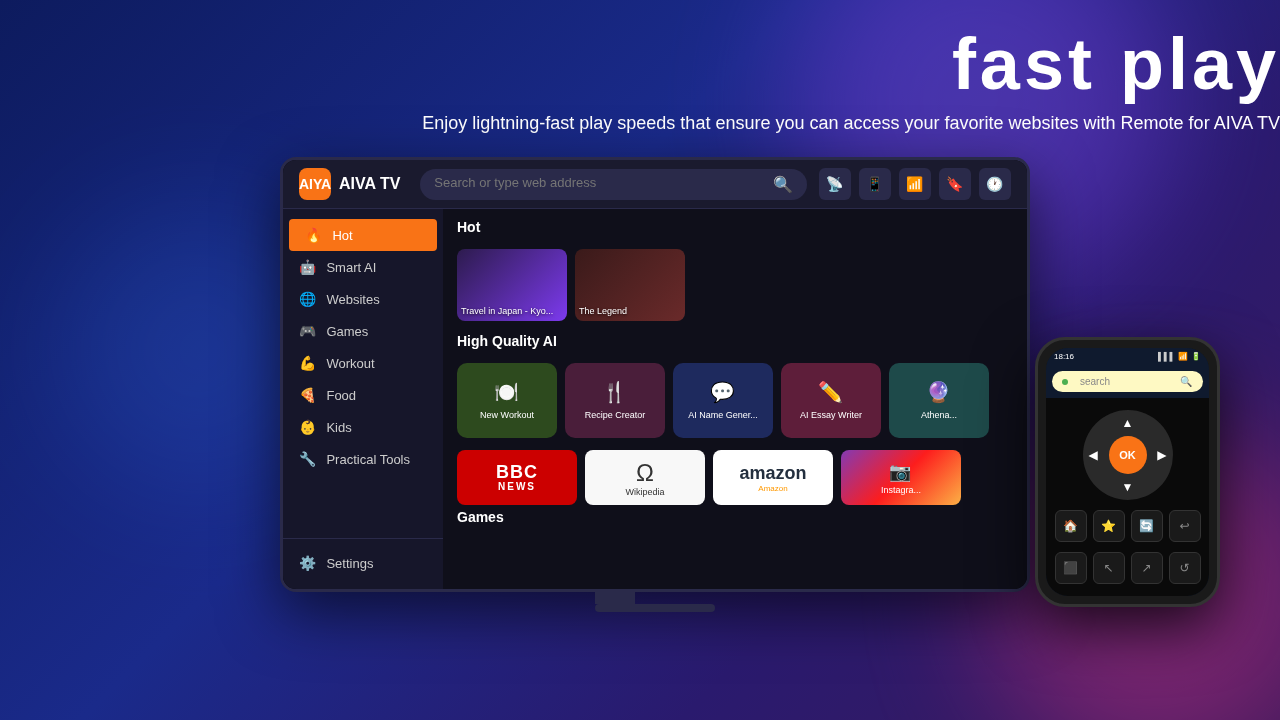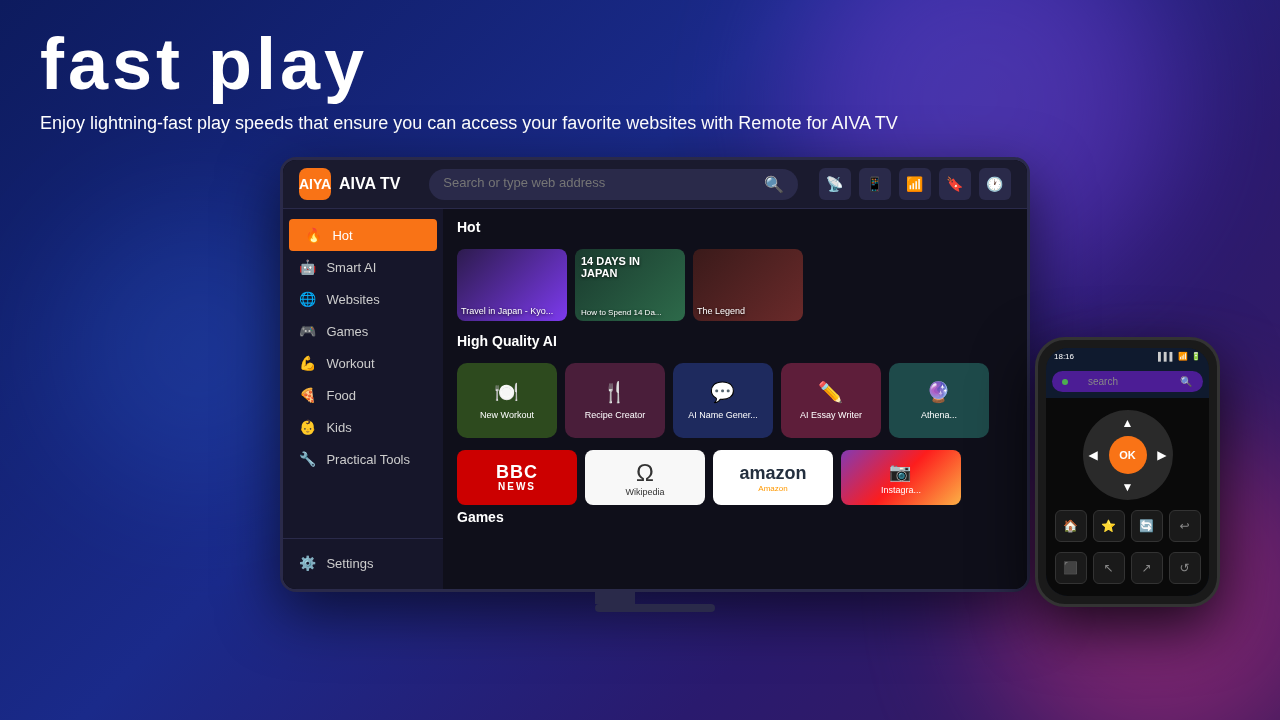--- a/index.html
+++ b/index.html
@@ -32,21 +32,21 @@
     }
     .bg-blob-3 {
       width: 300px; height: 300px;
       background: radial-gradient(circle, #3b82f6, #1d4ed8);
       top: 200px; left: 50px;
       opacity: 0.2;
     }
 
     
     .header {
-      text-align: left;
+      text-align: right;
       padding-top: 28px;
       position: relative;
       z-index: 10;
       padding-left: 40px;
     }
     .title-fast-play {
       font-size: 72px;
       font-weight: 900;
       color: white;
       letter-spacing: 4px;
@@ -91,21 +91,20 @@
       padding: 0;
     }
 
     
     .tv-header {
       display: flex;
       align-items: center;
       background: #1a1a2e;
       padding: 8px 16px;
       border-bottom: 1px solid #2a2a4a;
-      gap: 9px;
     }
     .tv-logo {
       display: flex;
       align-items: center;
       gap: 8px;
       margin-right: 20px;
     }
     .tv-logo-icon {
       width: 32px; height: 32px;
       background: #f97316;
@@ -383,27 +382,27 @@
       align-items: center;
       justify-content: space-between;
       font-size: 8px;
       color: #ccc;
     }
     .phone-time { font-size: 8px; color: white; }
     .phone-icons { display: flex; gap: 3px; align-items: center; font-size: 8px; }
 
     
     .phone-search {
-      background: #4c1d95;
+      background: #fef9c3;
       margin: 6px 6px;
       border-radius: 12px;
       padding: 5px 10px;
       display: flex;
       align-items: center;
-      gap: 20px;
+      gap: 12px;
     }
     .phone-search-dot {
       width: 6px; height: 6px;
       background: #4caf50;
       border-radius: 50%;
     }
     .phone-search-text {
       font-size: 10px;
       color: #888;
       flex: 1;
@@ -594,26 +593,20 @@
             <div class="section-row">
               <div class="section-title">Hot</div>
             </div>
             <div class="thumbnails-row">
               <div class="thumbnail">
                 <div class="thumbnail-bg thumb-japan" style="align-items:flex-end;">
                   <div class="thumbnail-label">Travel in Japan - Kyo...</div>
                 </div>
               </div>
               <div class="thumbnail">
-                <div class="thumbnail-bg thumb-14days" style="flex-direction:column;align-items:flex-start;justify-content:flex-start;padding:6px 6px 4px;">
-                  <div style="color:white;font-size:11px;font-weight:bold;text-shadow:0 1px 3px rgba(0,0,0,0.8);">14 DAYS IN JAPAN</div>
-                  <div style="color:white;font-size:8px;margin-top:auto;text-shadow:0 1px 3px rgba(0,0,0,0.8);">How to Spend 14 Da...</div>
-                </div>
-              </div>
-              <div class="thumbnail">
                 <div class="thumbnail-bg thumb-legend" style="align-items:flex-end;">
                   <div class="thumbnail-label">The Legend</div>
                 </div>
               </div>
             </div>
 
             <div class="section-row">
               <div class="section-title">High Quality AI</div>
             </div>
             <div class="ai-apps-row">

